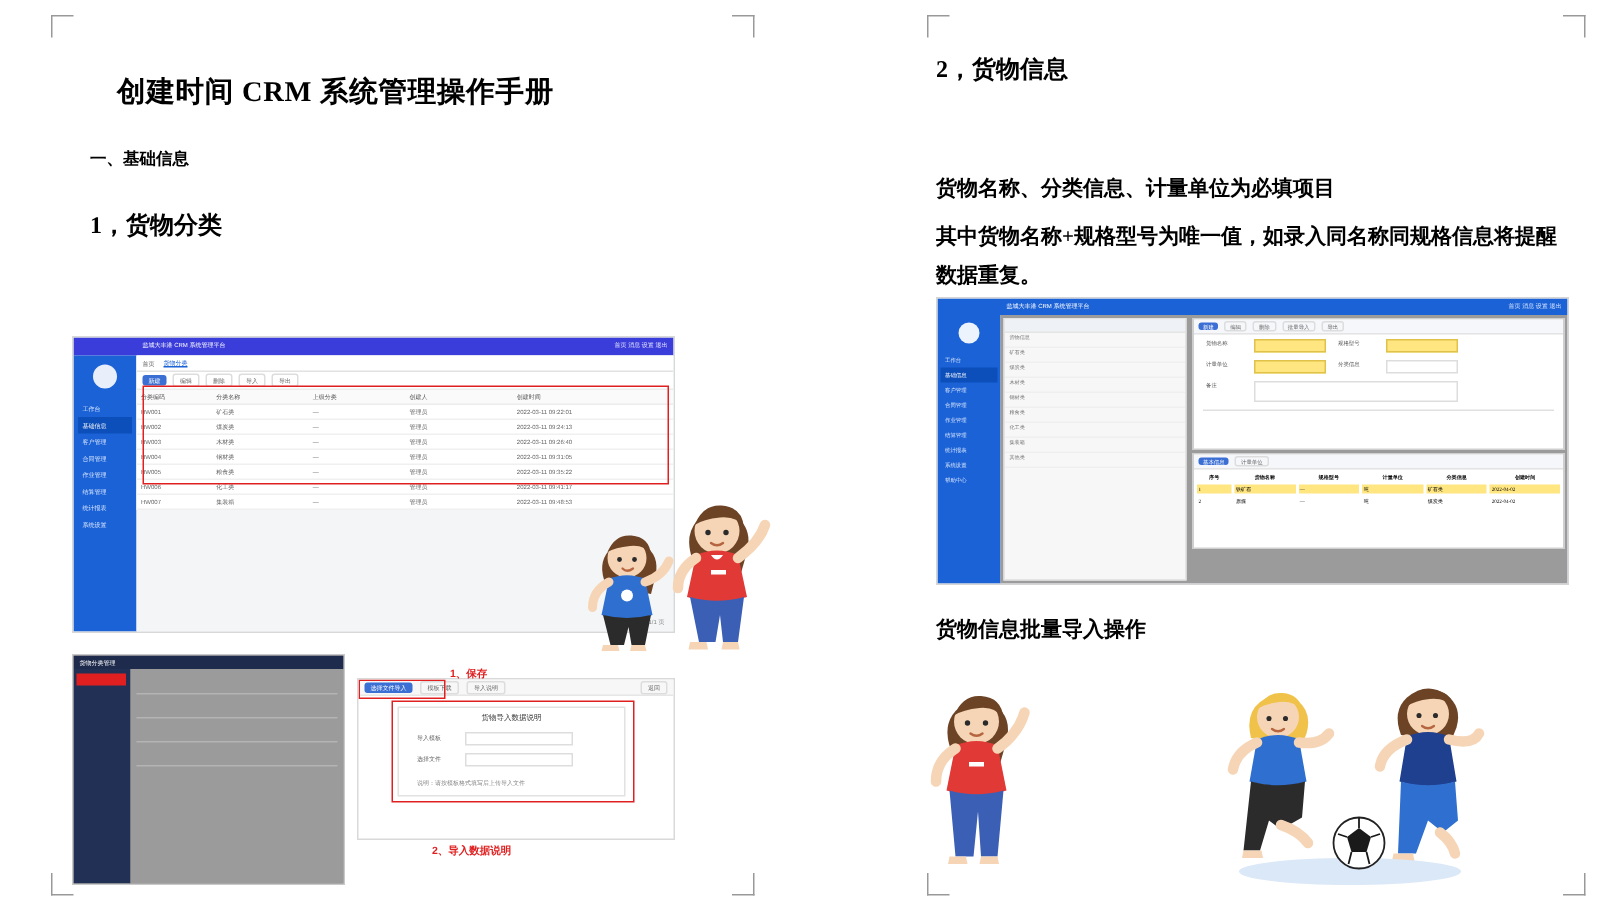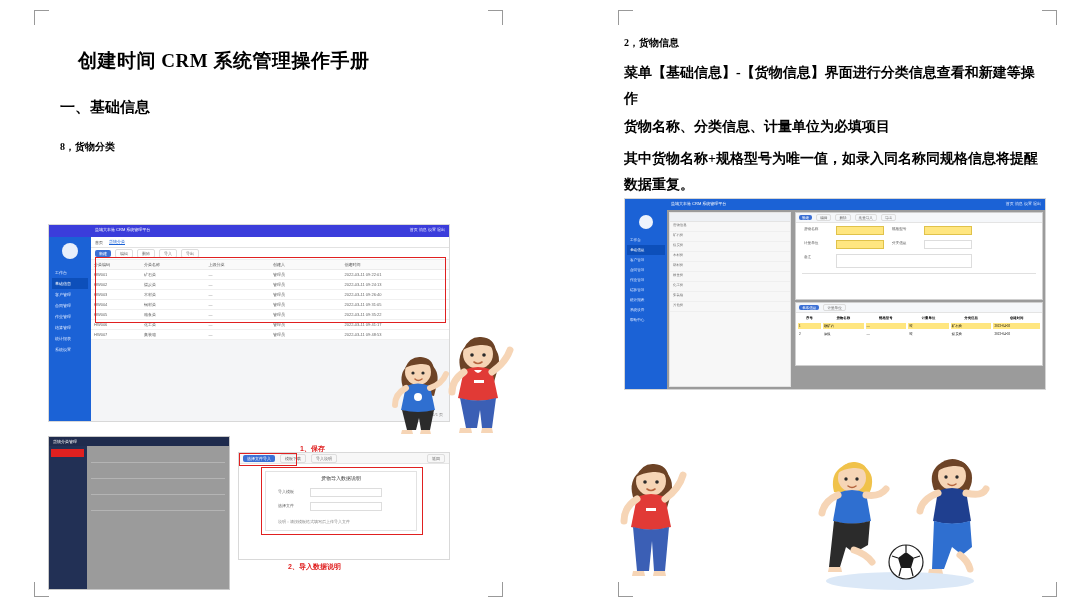--- a/index.html
+++ b/index.html
@@ -44,26 +44,26 @@
   .doc-title {
     font-family: "Liberation Serif", serif;
     font-weight: bold;
     font-size: 19px;
     letter-spacing: 0.5px;
     color: #000;
     margin: 0;
   }
   .h2 {
     font-weight: bold;
-    font-size: 15px;
+    font-size: 11px;
     margin: 0;
   }
   .h3 {
     font-weight: bold;
-    font-size: 10px;
+    font-size: 16px;
     margin: 0;
   }
   .para {
     font-weight: bold;
     font-size: 14px;
     line-height: 26px;
     margin: 0;
   }
   .abs { position: absolute; }
 
@@ -201,21 +201,21 @@
   <div class="crop br" style="left:488px; top:582px;"></div>
   <div class="crop bl" style="left:618px; top:582px;"></div>
   <div class="crop br" style="left:1042px;top:582px;"></div>
 
   <div class="col col-left">
 
     <h1 class="doc-title abs" style="left:48px; top:48px;">创建时间 CRM 系统管理操作手册</h1>
 
     <h2 class="h2 abs" style="left:30px; top:98px;">一、基础信息</h2>
 
-    <h3 class="h3 abs" style="left:30px; top:140px;">8，货物分类</h3>
+    <h3 class="h3 abs" style="left:30px; top:140px;">1，货物分类</h3>
 
 
     <div class="shot" style="left:18px; top:224px; width:400px; height:196px;">
       <div class="topbar">
         <div class="tb-txt">盐城大丰港 CRM 系统管理平台</div>
         <div class="tb-right">首页  消息  设置  退出</div>
       </div>
       <div class="side">
         <div class="logo"></div>
         <div class="sitem">工作台</div>
@@ -379,21 +379,20 @@
         <path d="M51 118 h9 l1 4 h-11z" fill="#f6d5b6"></path>
         <path d="M32 118 h10 l1 4 h-12z" fill="#f6d5b6"></path>
       </g>
     </svg>
   </div>
 
   <div class="col col-right">
 
     <h3 class="h3 abs" style="left:14px; top:36px;">2，货物信息</h3>
 
-    <p class="para abs" style="left:14px; top:60px; width:420px;">菜单【基础信息】-【货物信息】界面进行分类信息查看和新建等操作</p>
 
     <p class="para abs" style="left:14px; top:146px; width:420px;">其中货物名称+规格型号为唯一值，如录入同名称同规格信息将提醒数据重复。</p>
 
     <p class="para abs" style="left:14px; top:114px; width:420px;">货物名称、分类信息、计量单位为必填项目</p>
 
     <div class="shotR abs" style="left:14px; top:198px; width:420px; height:190px;">
       <div class="rtop">
         <div class="t">盐城大丰港 CRM 系统管理平台</div>
         <div class="r">首页  消息  设置  退出</div>
       </div>
@@ -479,20 +478,21 @@
                 <td>吨</td>
                 <td>煤炭类</td>
                 <td>2022-04-02</td>
               </tr>
             </tbody>
           </table>
         </div>
       </div>
     </div>
 
+    <p class="para abs" style="left:14px; top:408px; width:420px;">货物信息批量导入操作</p>
 
     <svg class="kid" style="left:0px; top:440px;" width="460" height="160" viewBox="0 0 460 160">
 
       <g>
         <path d="M24 60 q-6 -16 3 -26 q12 -12 26 -4 q12 8 8 24 l-4 14 z" fill="#6d4326"></path>
         <circle cx="41" cy="41" r="15" fill="#f6d5b6"></circle>
         <path d="M26 37 q6 -14 18 -13 q14 1 15 15 q-5 -8 -16 -7 q-11 1 -17 5z" fill="#6d4326"></path>
         <circle cx="35" cy="42" r="1.8" fill="#2b2b2b"></circle>
         <circle cx="47" cy="42" r="1.8" fill="#2b2b2b"></circle>
         <path d="M37 49 q4 3 8 0" stroke="#b5653f" stroke-width="1.6" fill="none" stroke-linecap="round"></path>

